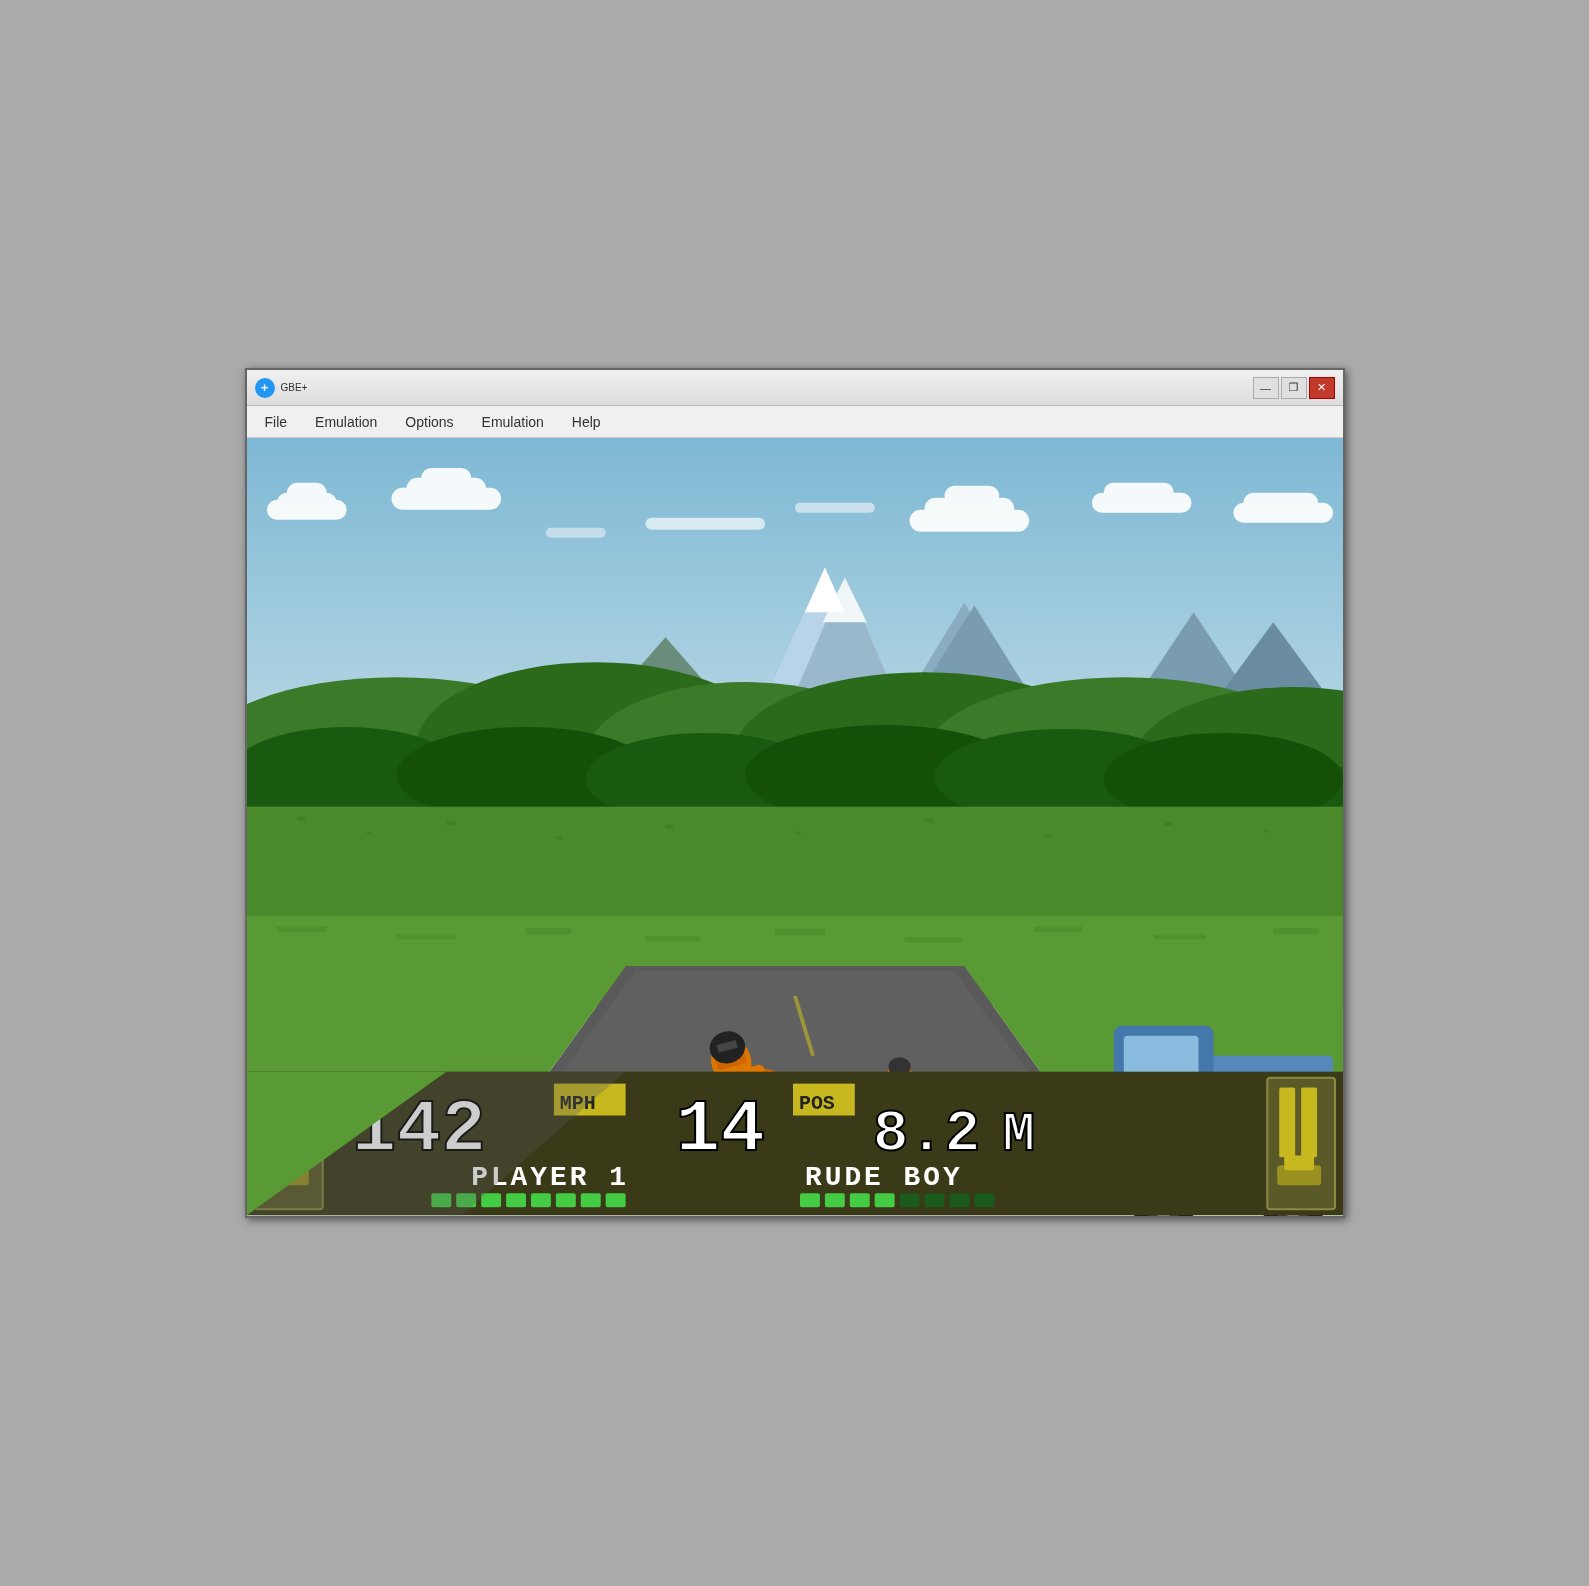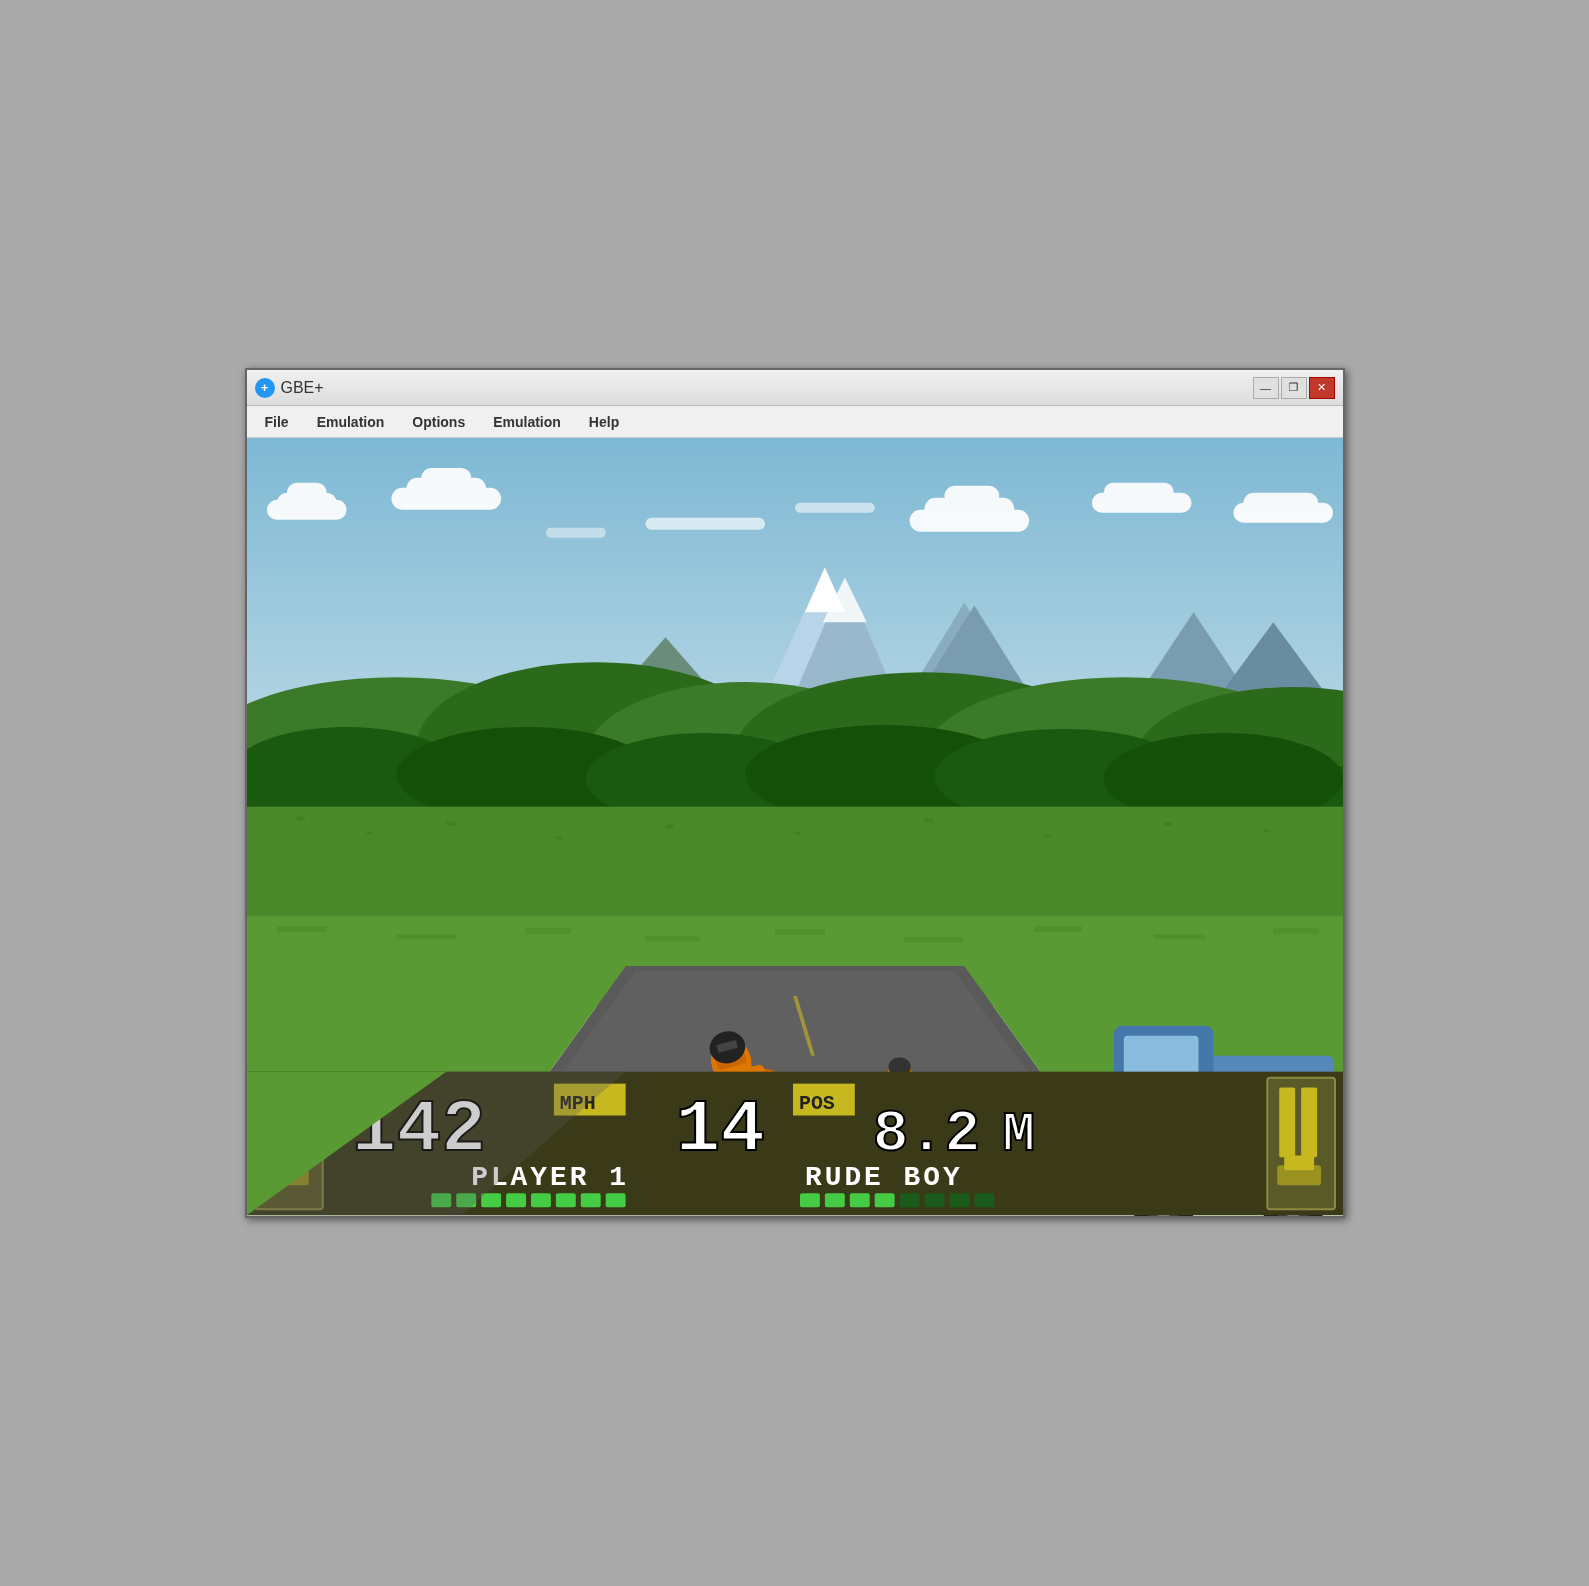--- a/index.html
+++ b/index.html
@@ -38,21 +38,21 @@
       border-radius: 50%;
       background: #2196F3;
       display: flex;
       align-items: center;
       justify-content: center;
       color: white;
       font-size: 13px;
       font-weight: bold;
     }
     .titlebar-title {
-      font-size: 16px;
+      font-size: 10px;
       color: #333;
       font-weight: 500;
       text-align: right;
     }
     .titlebar-controls {
       display: flex;
       gap: 2px;
     }
     .titlebar-btn {
       width: 26px;
@@ -79,21 +79,20 @@
       padding: 0 6px;
       border-bottom: 1px solid #ccc;
       gap: 4px;
     }
     .menu-item {
       padding: 4px 12px;
       font-size: 14px;
       color: #333;
       cursor: pointer;
       border-radius: 2px;
-      font-weight: bold;
     }
     .game-area {
       width: 100%;
       position: relative;
       overflow: hidden;
     }
     .scene-svg {
       width: 100%;
       display: block;
     }

